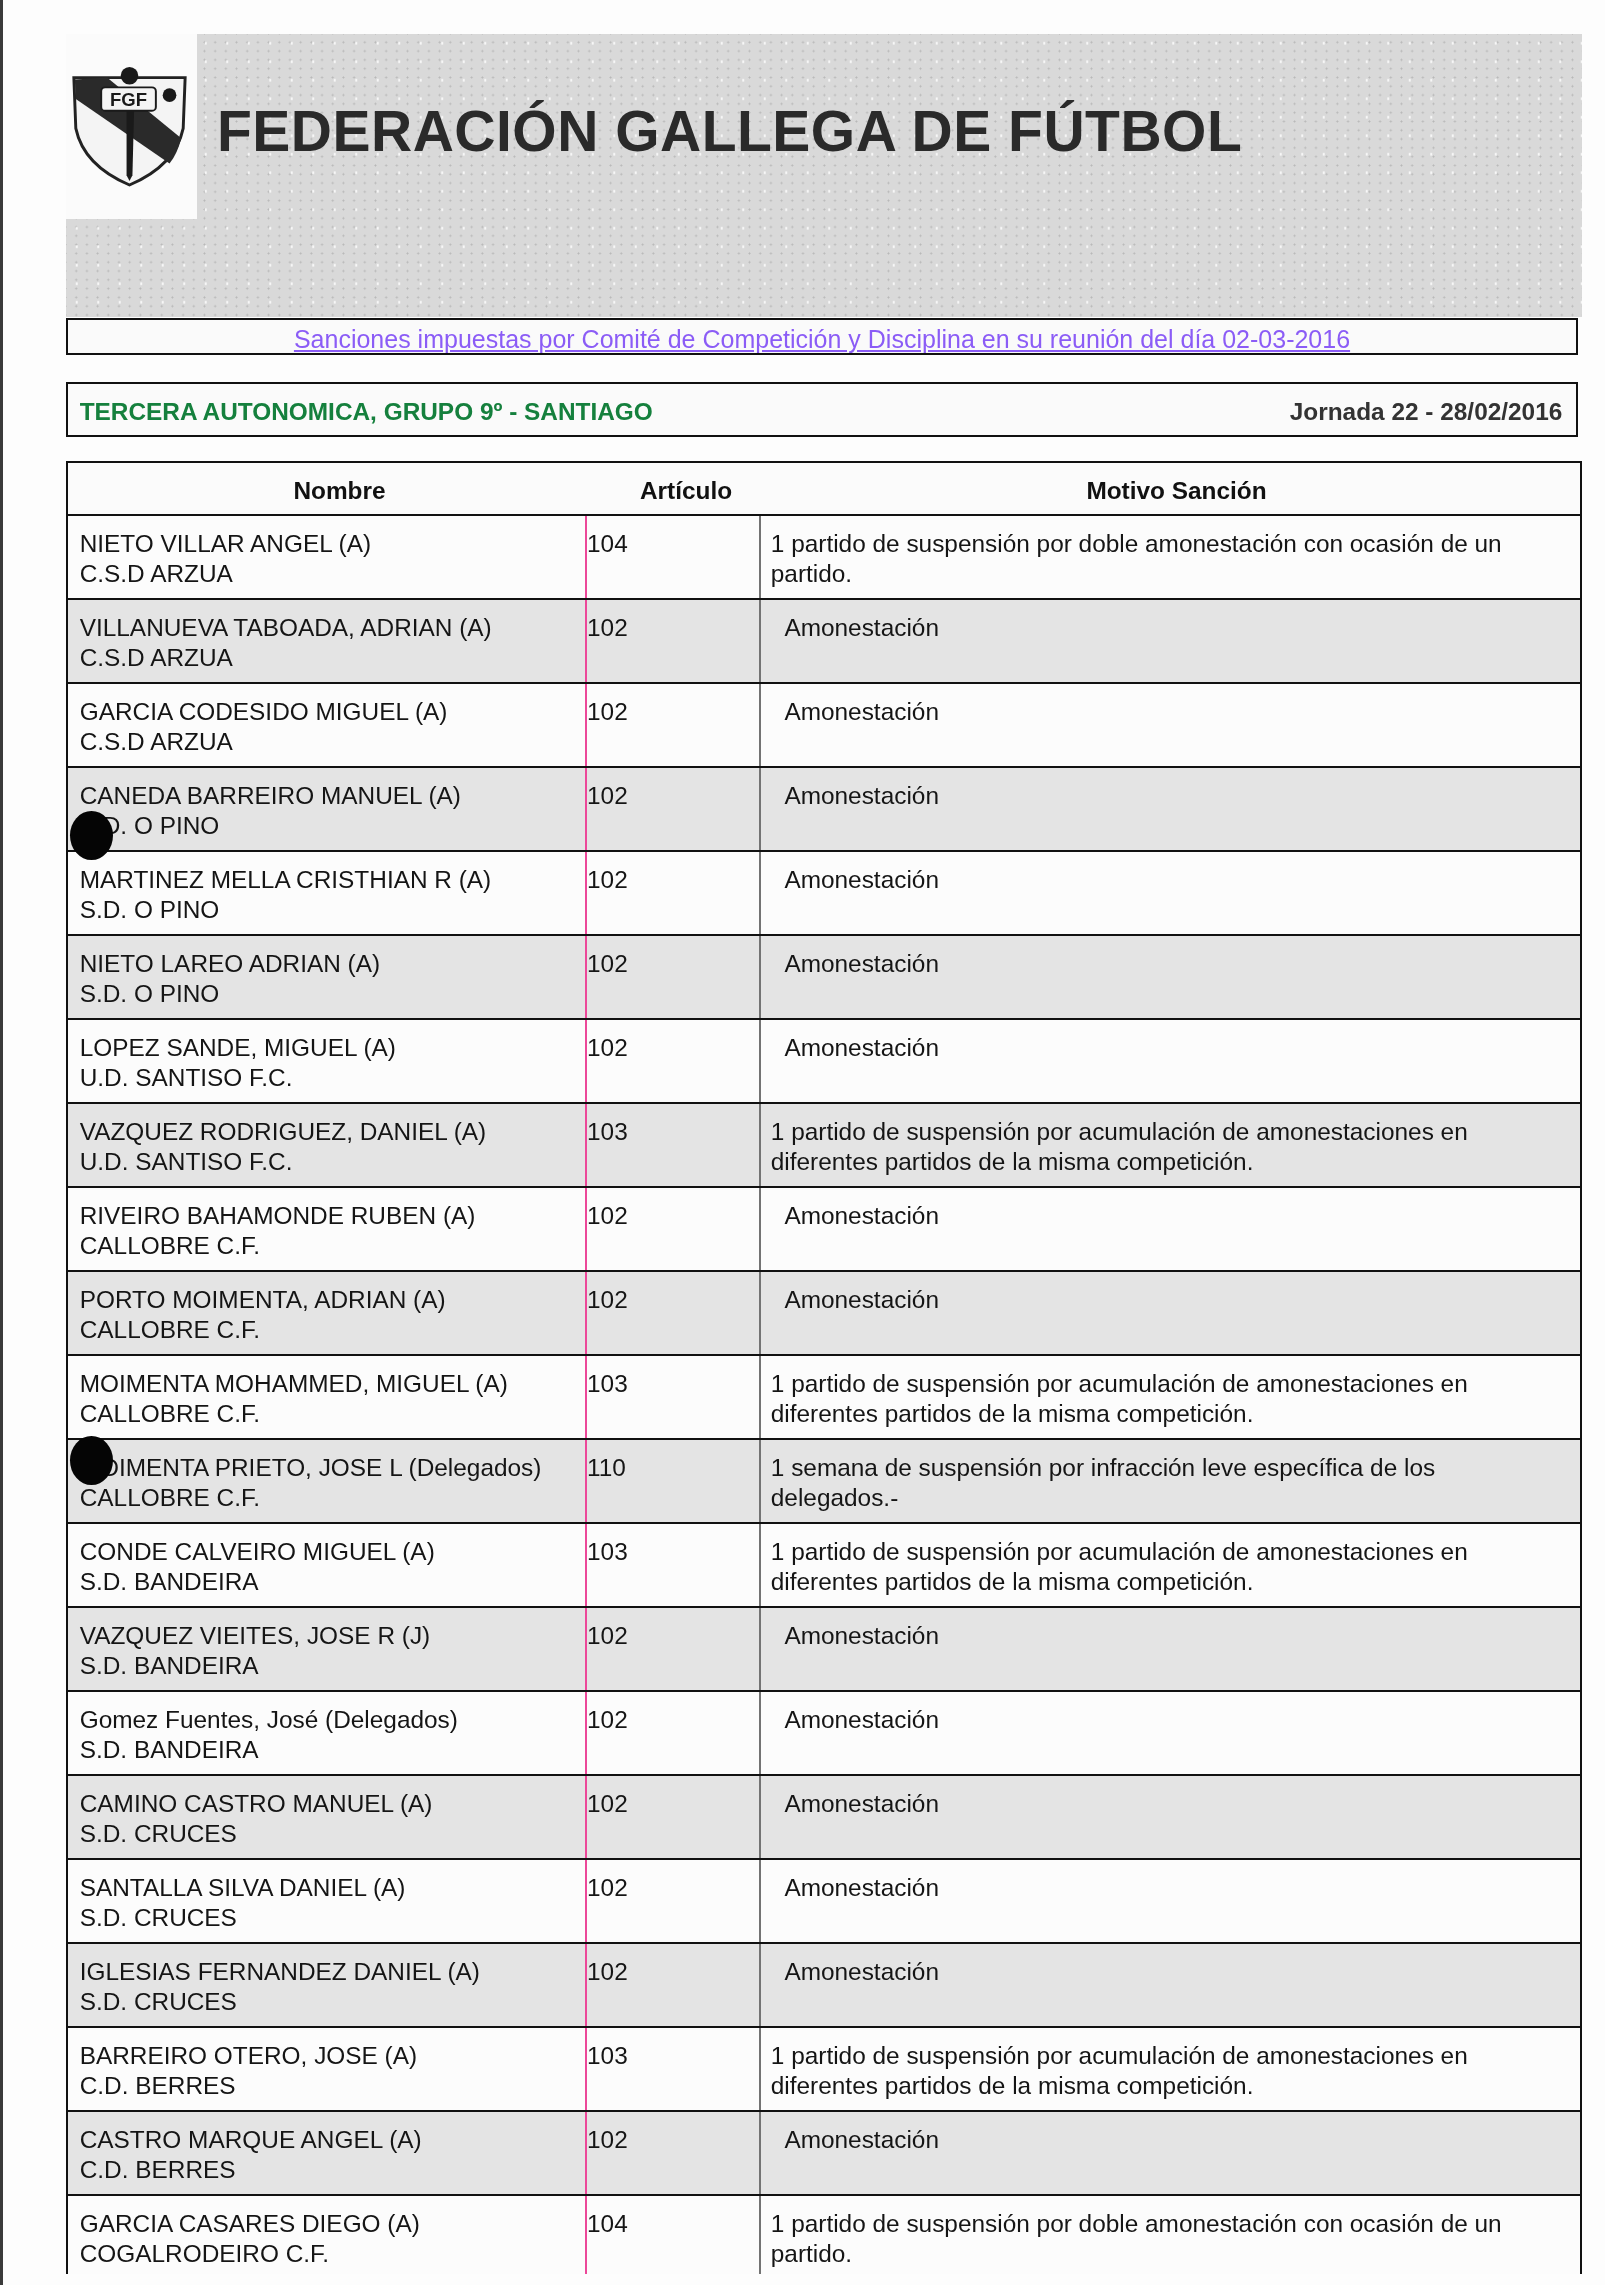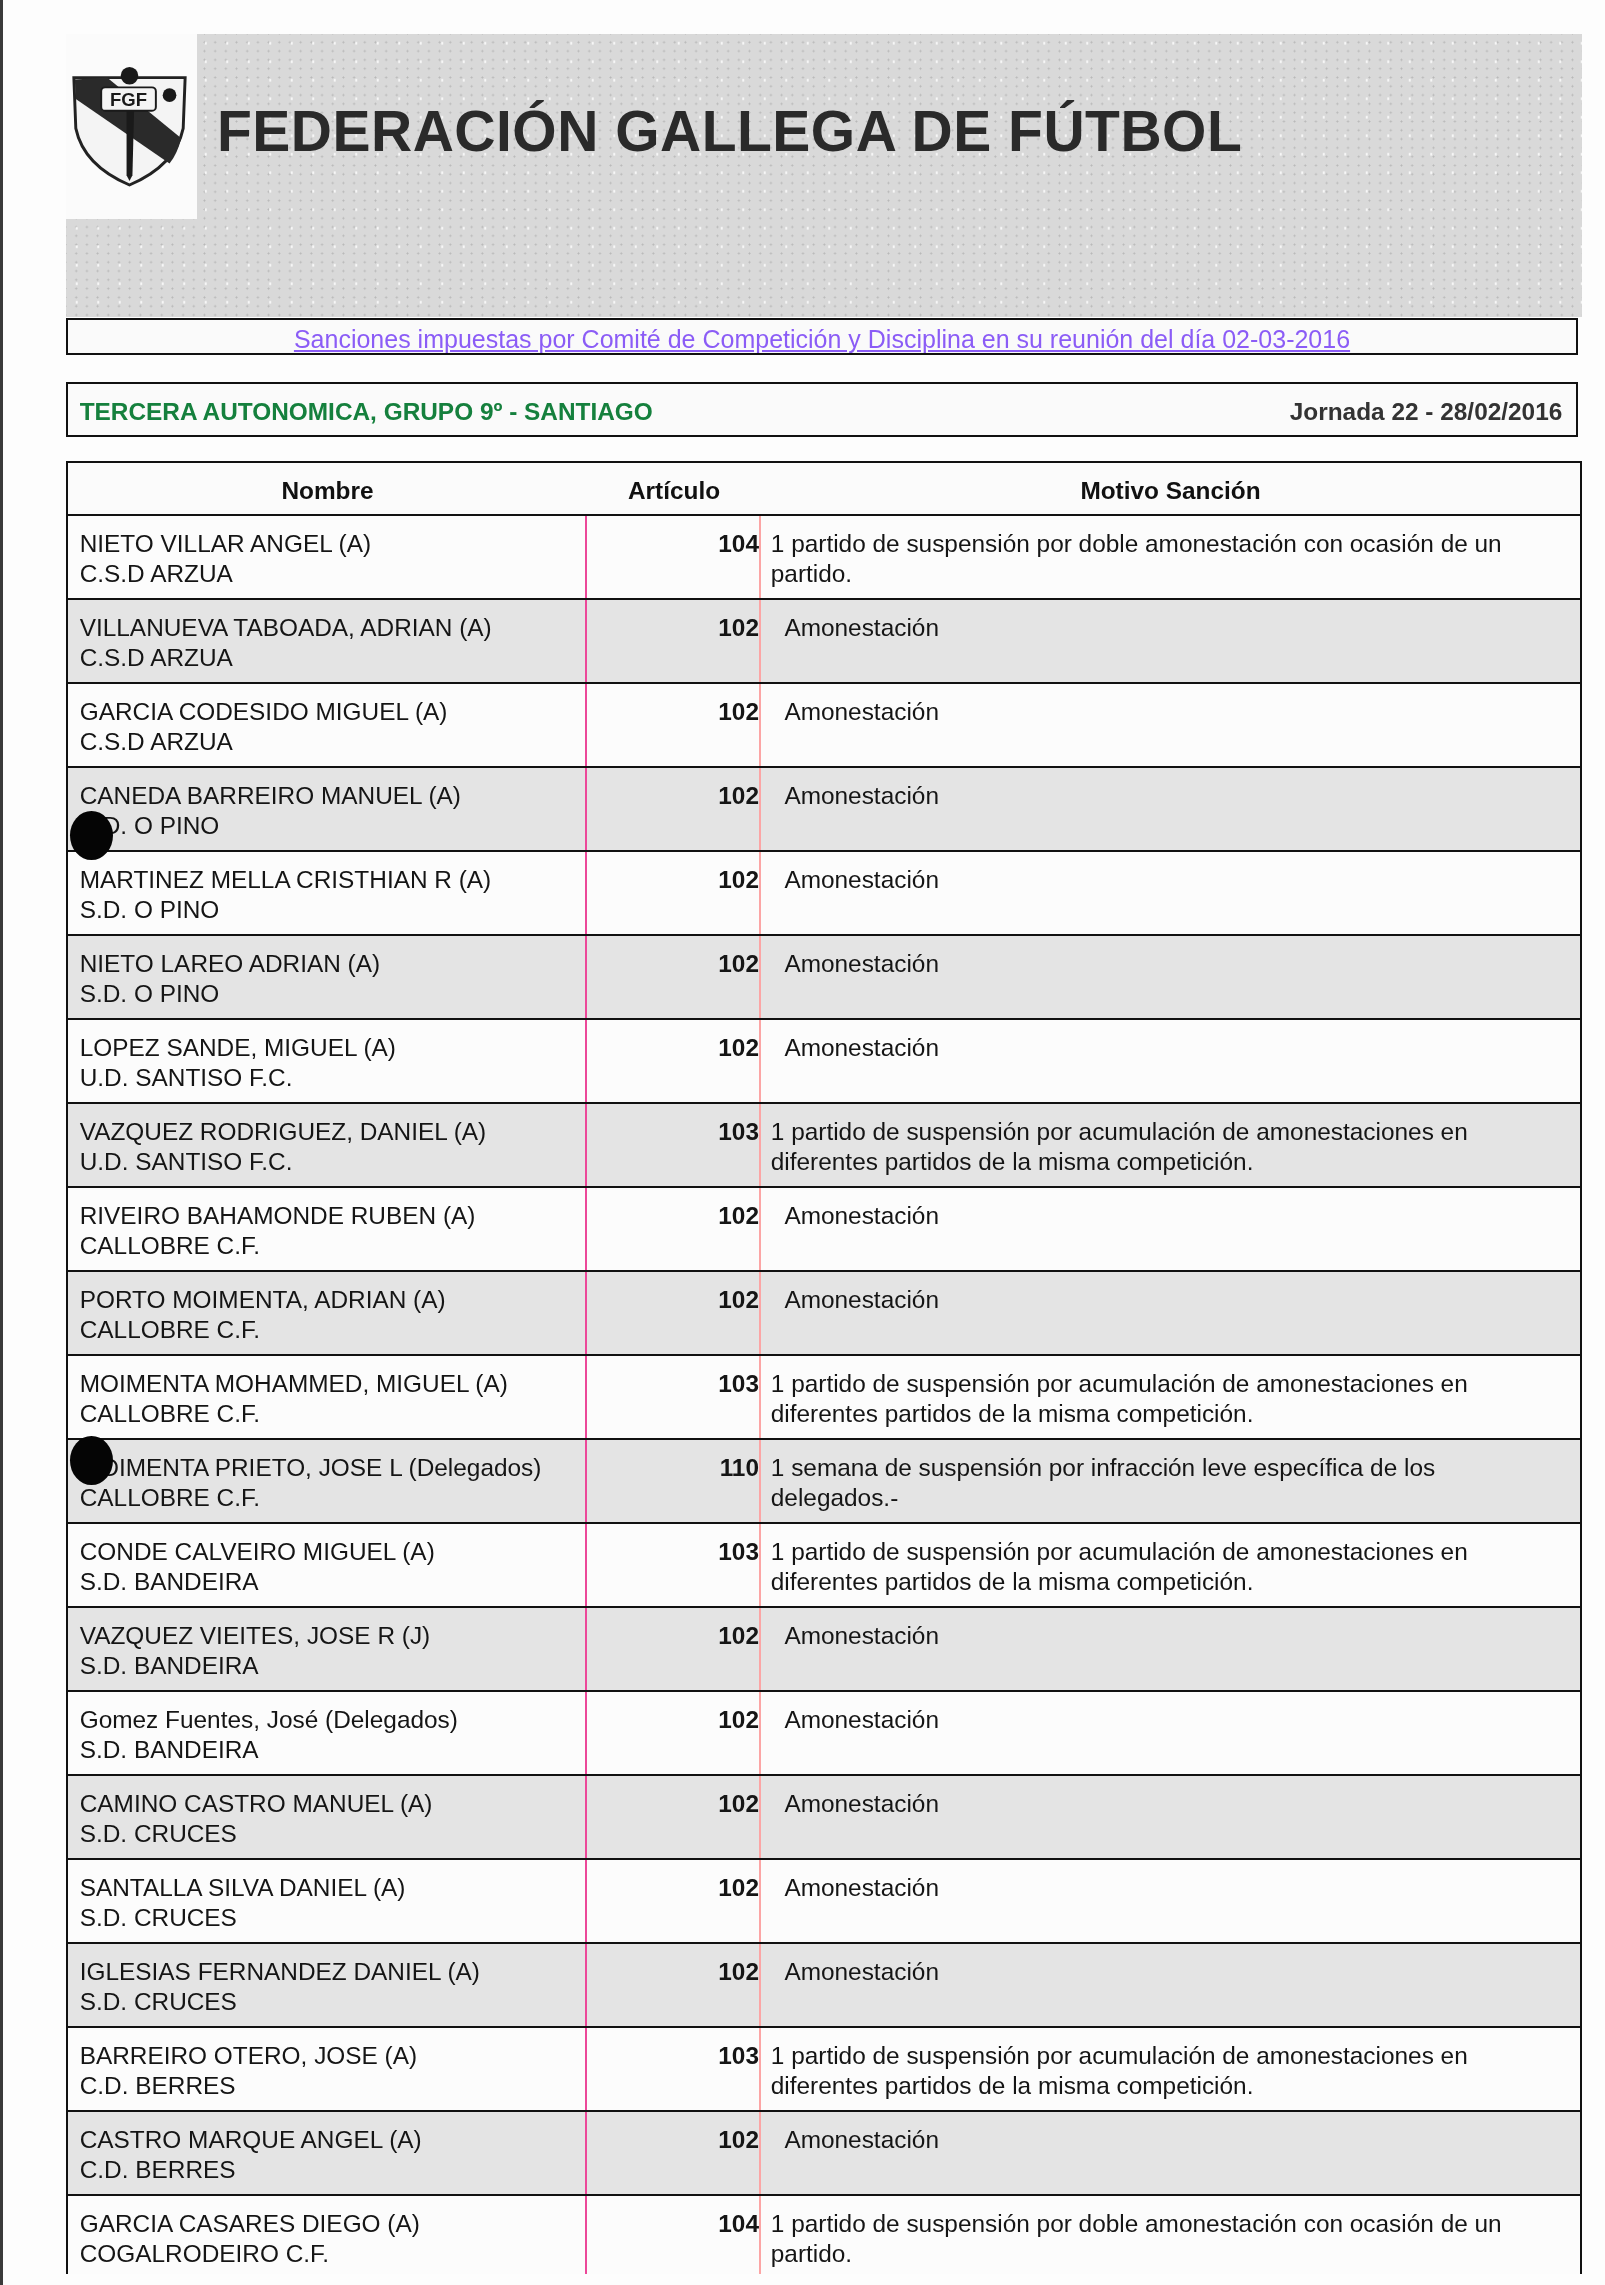--- a/index.html
+++ b/index.html
@@ -35,32 +35,32 @@
   }
   .box-league { top:382px; height:55px; }
   .box-league .left { position:absolute; left:11.7px; top:13.7px; font-size:24.4px; font-weight:bold; color:#15803d; white-space:nowrap; }
   .box-league .right { position:absolute; right:13.7px; top:13.7px; font-size:24.4px; font-weight:bold; color:#333; white-space:nowrap; }
 
   .table {
     position:absolute; left:66px; top:461px; width:1516px;
     border-left:2px solid #111; border-right:2px solid #111; border-top:2px solid #111;
     box-sizing:border-box;
   }
-  .thead { display:flex; height:53px; background:#fbfbfb; border-bottom:2.9px solid #111; box-sizing:border-box; }
+  .thead { display:flex; height:53px; background:#fbfbfb; border-bottom:2.9px solid #111; box-sizing:border-box;padding-left:12px; }
   .th { font-size:24.4px; font-weight:bold; color:#111; text-align:center; padding-top:13.7px; box-sizing:border-box; }
   .c1 { width:519px; }
   .c2 { width:174px; }
   .c3 { flex:1; }
   .row { display:flex; height:84px; border-bottom:2.9px solid #111; box-sizing:border-box; }
   .row.shaded { background:#e4e4e4; }
   .row.plain { background:#fcfcfc; }
   .row.last { border-bottom:none; height:78px; }
   .td { box-sizing:border-box; font-size:24.4px; line-height:30px; color:#151515; padding-top:12.7px; }
   .td.c1 { padding-left:11.7px; border-right:2px solid #ec4899; white-space:nowrap; }
-  .td.c2 { text-align:right; border-right:2px solid #fca5a5;font-weight:bold; }
+  .td.c2 { text-align:left; border-right:2px solid #737373; }
   .td.c3 { padding-left:9.8px; padding-right:13.7px; }
   .td.c3.short { padding-left:23.4px; }
   .line { display:block; }
 
   .punch { position:absolute; width:43px; height:49px; border-radius:50%; background:#050505; }
   .punch-1 { left:70px; top:811px; }
   .punch-2 { left:70px; top:1436px; }
 </style>
 </head>
 <body>

